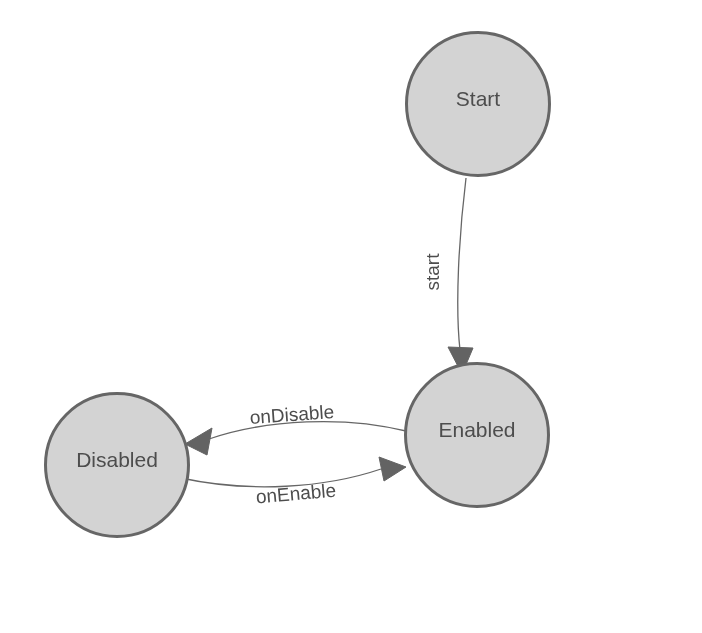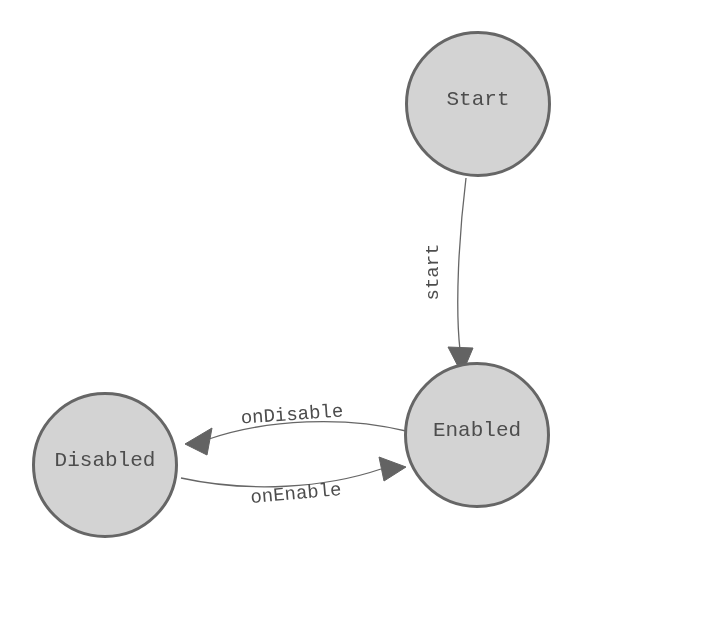--- a/index.html
+++ b/index.html
@@ -6,21 +6,21 @@
     margin: 0;
     padding: 0;
     background: #ffffff;
   }
   .stage {
     position: relative;
     width: 684px;
     height: 633px;
     background: #ffffff;
     overflow: hidden;
-    font-family: Liberation Mono, monospace;
+    font-family: Liberation Sans, sans-serif;
   }
   .edges {
     position: absolute;
     left: 0;
     top: 0;
   }
   .edge-line {
     fill: none;
     stroke: #666666;
     stroke-width: 1.3;
@@ -42,21 +42,21 @@
     display: flex;
     align-items: center;
     justify-content: center;
     padding-bottom: 10px;
     font-size: 21px;
     color: #4d4d4d;
     cursor: default;
   }
   .node-start    { left: 405px; top: 31px;  }
   .node-enabled  { left: 404px; top: 362px; }
-  .node-disabled { left: 32px;  top: 392px; }
+  .node-disabled { left: 44px;  top: 392px; }
   .edge-label {
     position: absolute;
     font-size: 19px;
     color: #4d4d4d;
     text-align: center;
     white-space: nowrap;
   }
   .label-start {
     left: 403px;
     top: 261px;

